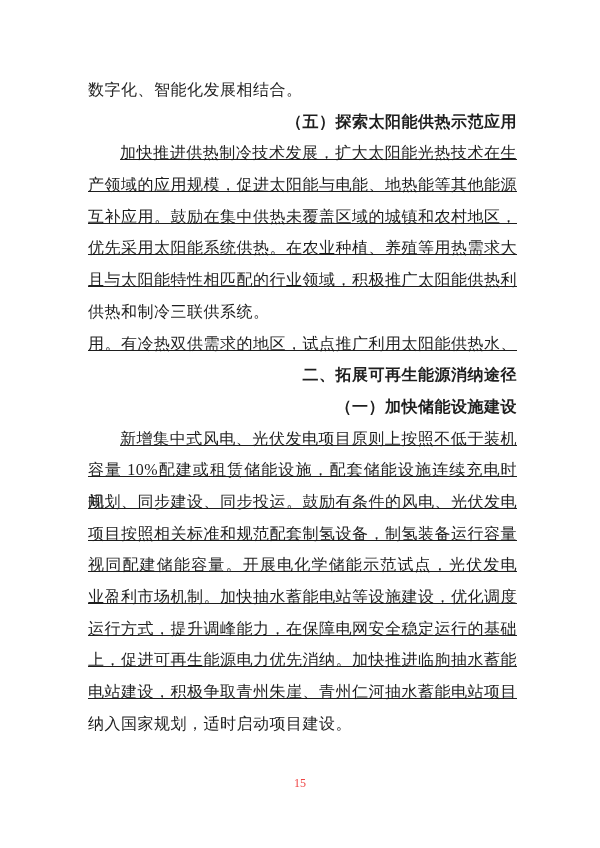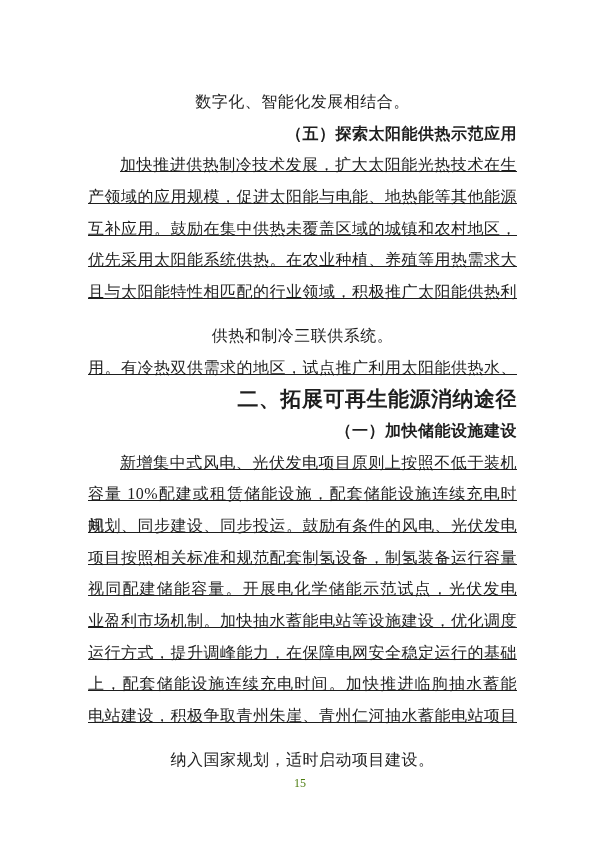--- a/index.html
+++ b/index.html
@@ -29,42 +29,41 @@
     letter-spacing: 0.5px;
     text-align: right;
   }
   .para-start, .para-mid {
     text-align: justify;
     text-align-last: justify;
     text-justify: inter-character;
     text-decoration: underline;
   }
   .para-end {
-    text-align: center;
-    margin-top: 12px;
+    text-align: left;
   }
   .para-start, .heading-kai, .heading-hei {
     text-indent: 2em;
   }
   .heading-kai {
     font-weight: 700;
   }
   .heading-hei {
     font-weight: 700;
     font-family: "Liberation Sans", "DejaVu Sans", sans-serif;
-    font-size: 21px;
+    font-size: 16px;
   }
   .page-number {
     position: absolute;
     top: 776px;
     left: 0;
     width: 100%;
     text-align: center;
     font-size: 12px;
-    color: #4d7c0f;
+    color: #ef4444;
   }
 </style>
 </head>
 <body>
 
 <div class="page">
   <div class="doc-body">
       <div class="line para-end">数字化、智能化发展相结合。</div>
       <div class="line heading-kai">（五）探索太阳能供热示范应用</div>
       <div class="line para-start">加快推进供热制冷技术发展，扩大太阳能光热技术在生</div>
@@ -76,18 +75,18 @@
       <div class="line para-mid">用。有冷热双供需求的地区，试点推广利用太阳能供热水、</div>
       <div class="line heading-hei">二、拓展可再生能源消纳途径</div>
       <div class="line heading-kai">（一）加快储能设施建设</div>
       <div class="line para-start">新增集中式风电、光伏发电项目原则上按照不低于装机</div>
       <div class="line para-mid">容量 10%配建或租赁储能设施，配套储能设施连续充电时间</div>
       <div class="line para-mid">规划、同步建设、同步投运。鼓励有条件的风电、光伏发电</div>
       <div class="line para-mid">项目按照相关标准和规范配套制氢设备，制氢装备运行容量</div>
       <div class="line para-mid">视同配建储能容量。开展电化学储能示范试点，光伏发电</div>
       <div class="line para-mid">业盈利市场机制。加快抽水蓄能电站等设施建设，优化调度</div>
       <div class="line para-mid">运行方式，提升调峰能力，在保障电网安全稳定运行的基础</div>
-      <div class="line para-mid">上，配套储能设施连续充电时间。加快推进临朐抽水蓄能</div>
+      <div class="line para-mid">上，促进可再生能源电力优先消纳。加快推进临朐抽水蓄能</div>
       <div class="line para-mid">电站建设，积极争取青州朱崖、青州仁河抽水蓄能电站项目</div>
       <div class="line para-end">纳入国家规划，适时启动项目建设。</div>
     </div>
   <div class="page-number">15</div>
 </div>
 
 </body></html>

